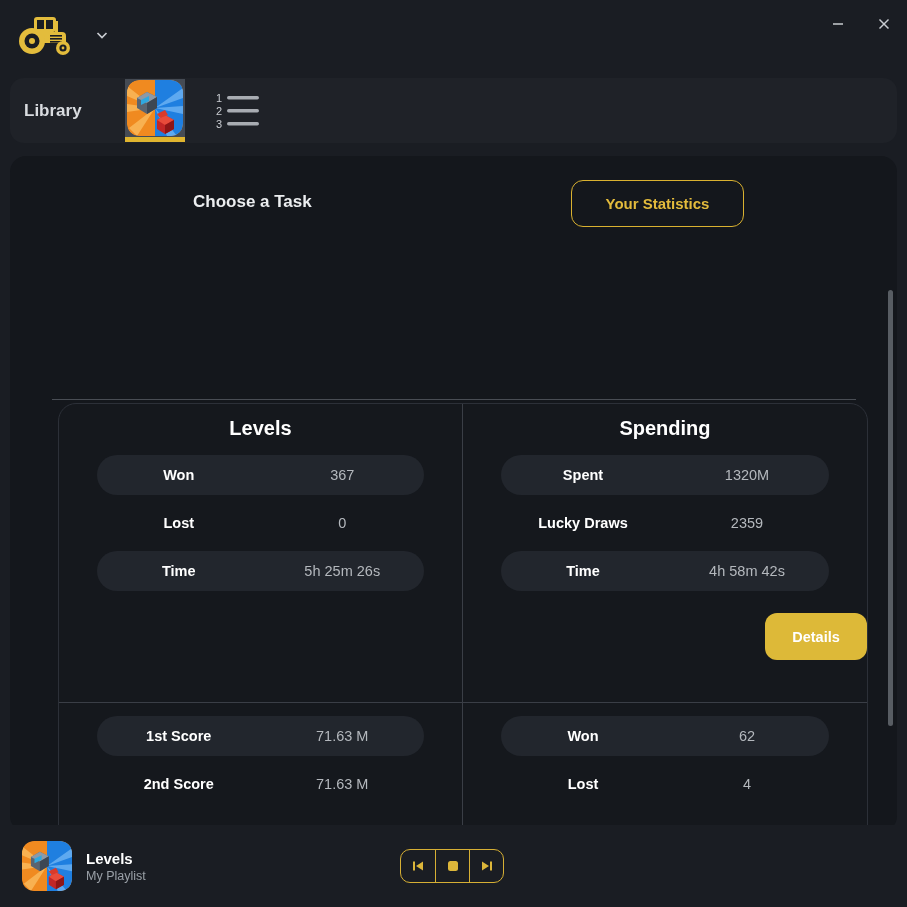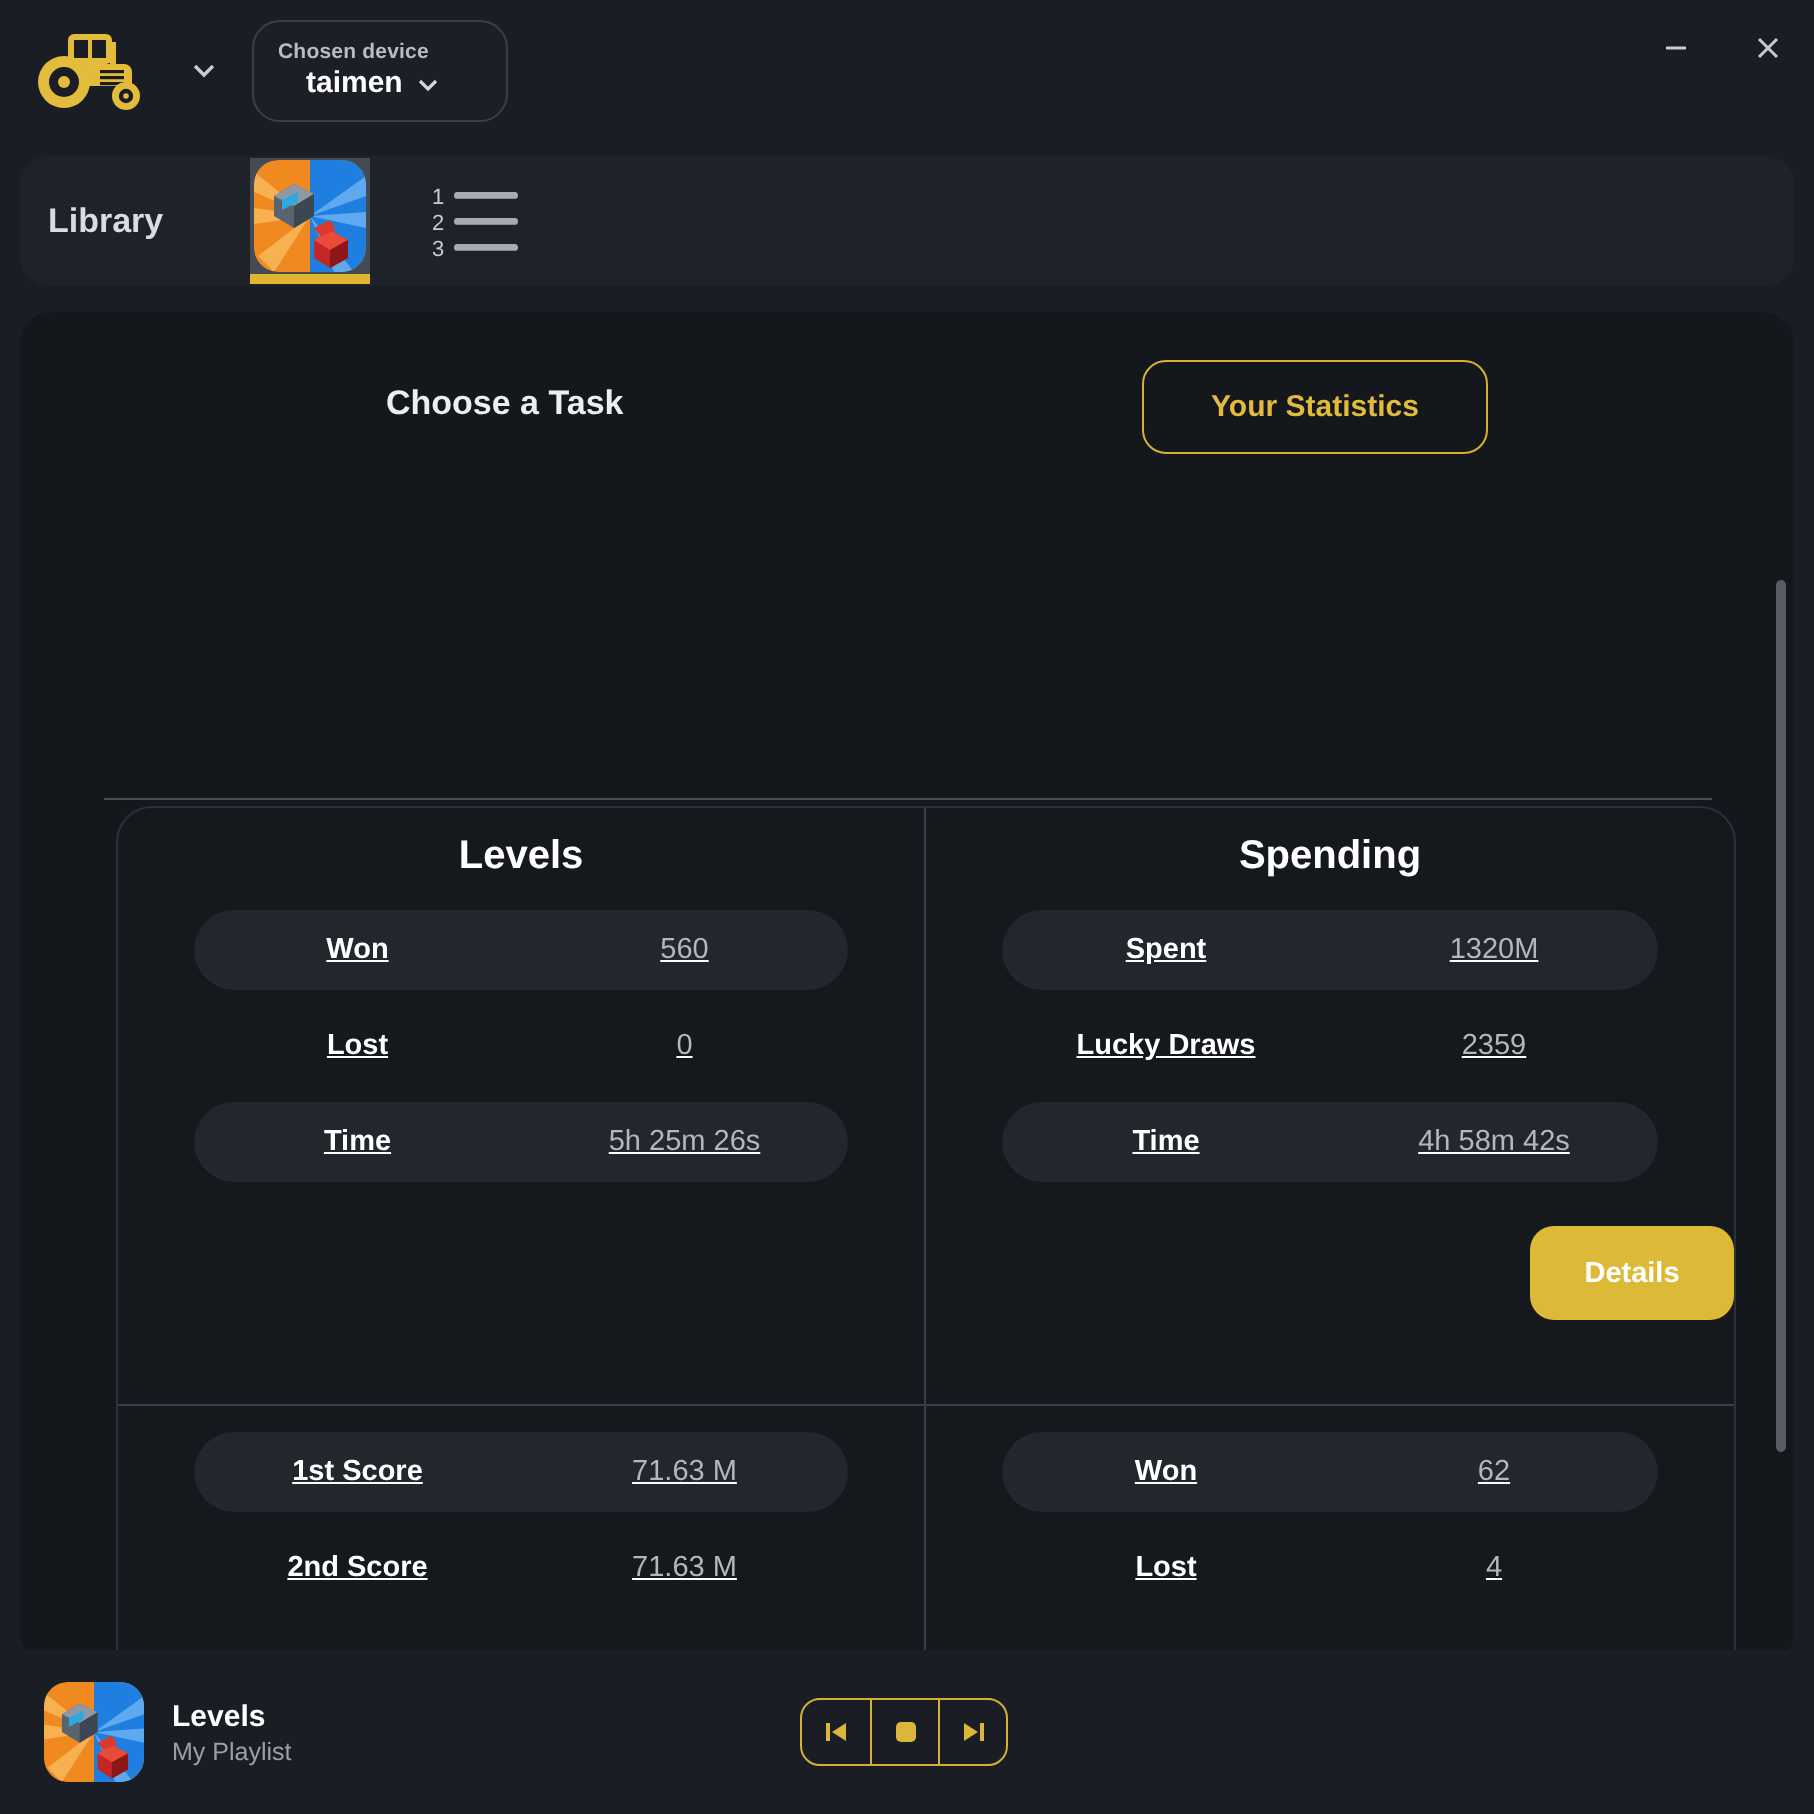--- a/index.html
+++ b/index.html
@@ -220,21 +220,20 @@
     margin-bottom: 15px;
   }
 
   .rows { padding: 0 38px; }
   .stat-row {
     height: 40px;
     display: flex;
     align-items: center;
     border-radius: 20px;
     margin-bottom: 8px;
-    text-decoration: underline;
   }
   .stat-row.alt { background: #22262d; }
   .stat-key {
     width: 50%;
     text-align: center;
     font-size: 14.5px;
     font-weight: bold;
     color: #ffffff;
   }
   .stat-val {
@@ -353,29 +352,20 @@
           <circle cx="49" cy="35" r="7"></circle>
           <circle cx="49" cy="35" r="3.6" fill="#1a1d23"></circle>
           <circle cx="49" cy="35" r="1.4" fill="#e3bc3c"></circle>
         </g>
       </svg>
       <svg class="chev" viewBox="0 0 16 16">
         <polyline points="3.5,6 8,10.5 12.5,6"></polyline>
       </svg>
     </div>
 
-    <div class="device-box">
-      <div class="device-label">Chosen device</div>
-      <div class="device-value-row">
-        <span class="device-value">taimen</span>
-        <svg class="device-chev" viewBox="0 0 14 14">
-          <polyline points="3,5.5 7,9.5 11,5.5"></polyline>
-        </svg>
-      </div>
-    </div>
 
     <div class="win-controls">
       <div class="win-btn">
         <svg width="14" height="14" viewBox="0 0 14 14">
           <line x1="2" y1="7" x2="12" y2="7"></line>
         </svg>
       </div>
       <div class="win-btn">
         <svg width="14" height="14" viewBox="0 0 14 14">
           <line x1="2.5" y1="2.5" x2="11.5" y2="11.5"></line>
@@ -445,21 +435,21 @@
     <div class="top-divider"></div>
 
     <div class="stats-card">
       <div class="grid">
 
         <div class="quad b-right b-bottom">
           <div class="quad-title">Levels</div>
           <div class="rows">
             <div class="stat-row alt">
               <span class="stat-key">Won</span>
-              <span class="stat-val">560</span>
+              <span class="stat-val">367</span>
             </div>
             <div class="stat-row">
               <span class="stat-key">Lost</span>
               <span class="stat-val">0</span>
             </div>
             <div class="stat-row alt">
               <span class="stat-key">Time</span>
               <span class="stat-val">5h 25m 26s</span>
             </div>
           </div>

